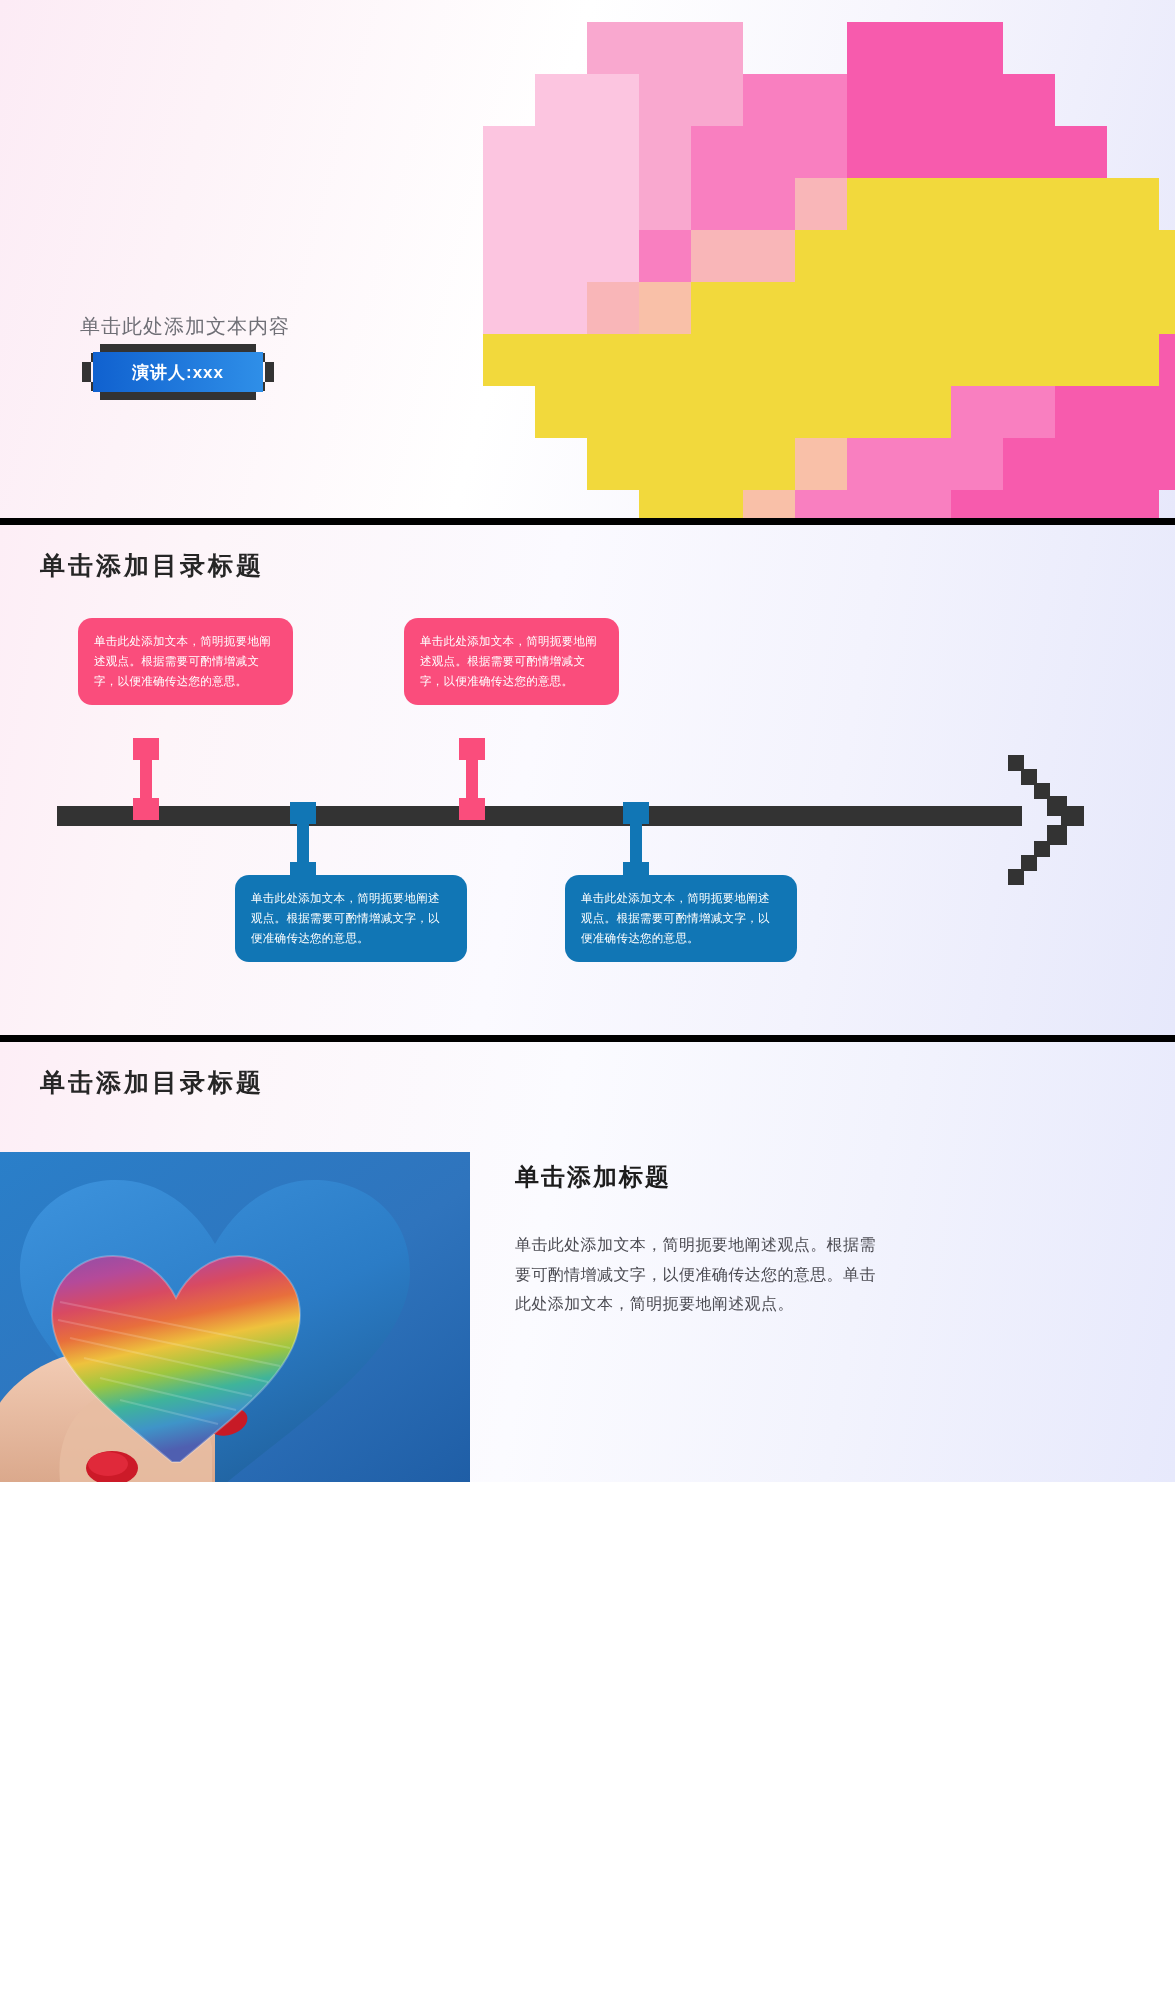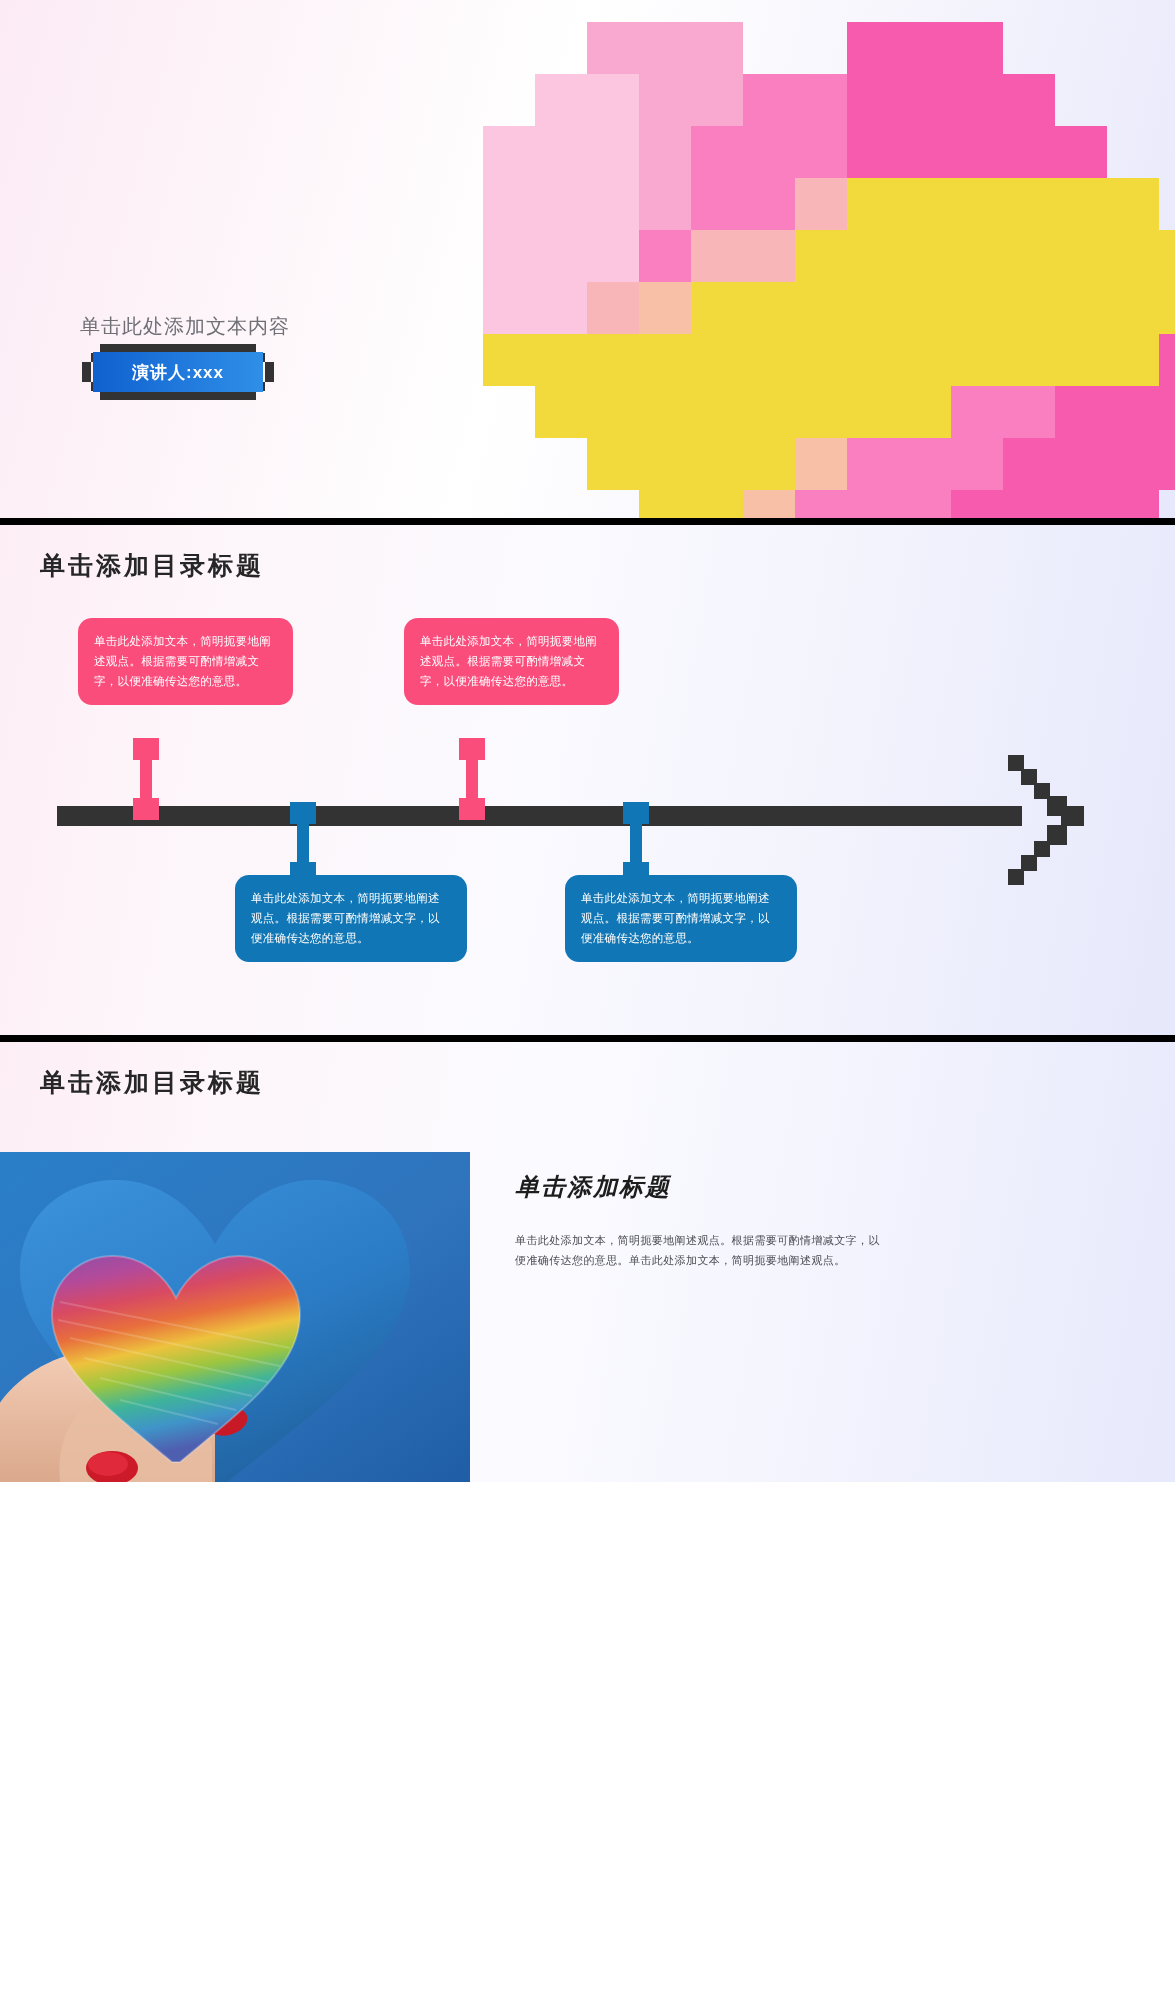--- a/index.html
+++ b/index.html
@@ -74,21 +74,21 @@
 
   .conn{ position:absolute; }
   .conn .cap{ position:absolute; width:26px; height:22px; }
   .conn .stem{ position:absolute; width:12px; }
   .s3-h2{
     position:absolute; left:515px; top:1228px;
     font-size:24px; font-weight:bold; color:#1d1d1d; letter-spacing:2px;
   }
   .s3-body{
     position:absolute; left:515px; top:1298px; width:370px;
-    font-size:11px; line-height:1.85; color:#4b4b52; letter-spacing:0.4px;
+    font-size:16px; line-height:1.85; color:#4b4b52; letter-spacing:0.4px;
   }
 </style>
 </head>
 <body>
 
 <div class="slide slide-1">
 
   <div class="pixheart" id="pixheart" style="width: 832px; height: 624px; right: -140px; top: 22px;">
       <div style="left: 104px; top: 0px; width: 52px; height: 52px; background: rgb(249, 168, 207);"></div>
       <div style="left: 156px; top: 0px; width: 52px; height: 52px; background: rgb(249, 168, 207);"></div>
@@ -341,15 +341,15 @@
           <line x1="58" y1="168" x2="280" y2="214"></line>
           <line x1="70" y1="186" x2="268" y2="230"></line>
           <line x1="84" y1="206" x2="252" y2="244"></line>
           <line x1="100" y1="226" x2="236" y2="258"></line>
           <line x1="120" y1="248" x2="218" y2="272"></line>
         </g>
       </g>
     </svg>
   </div>
 
-  <div class="s3-h2 pixel" style="top:130px;font-style:italic;">单击添加标题</div>
+  <div class="s3-h2 pixel" style="top:120px;">单击添加标题</div>
   <div class="s3-body" style="top:188px;">单击此处添加文本，简明扼要地阐述观点。根据需要可酌情增减文字，以便准确传达您的意思。单击此处添加文本，简明扼要地阐述观点。</div>
 </div>
 
 </body></html>

